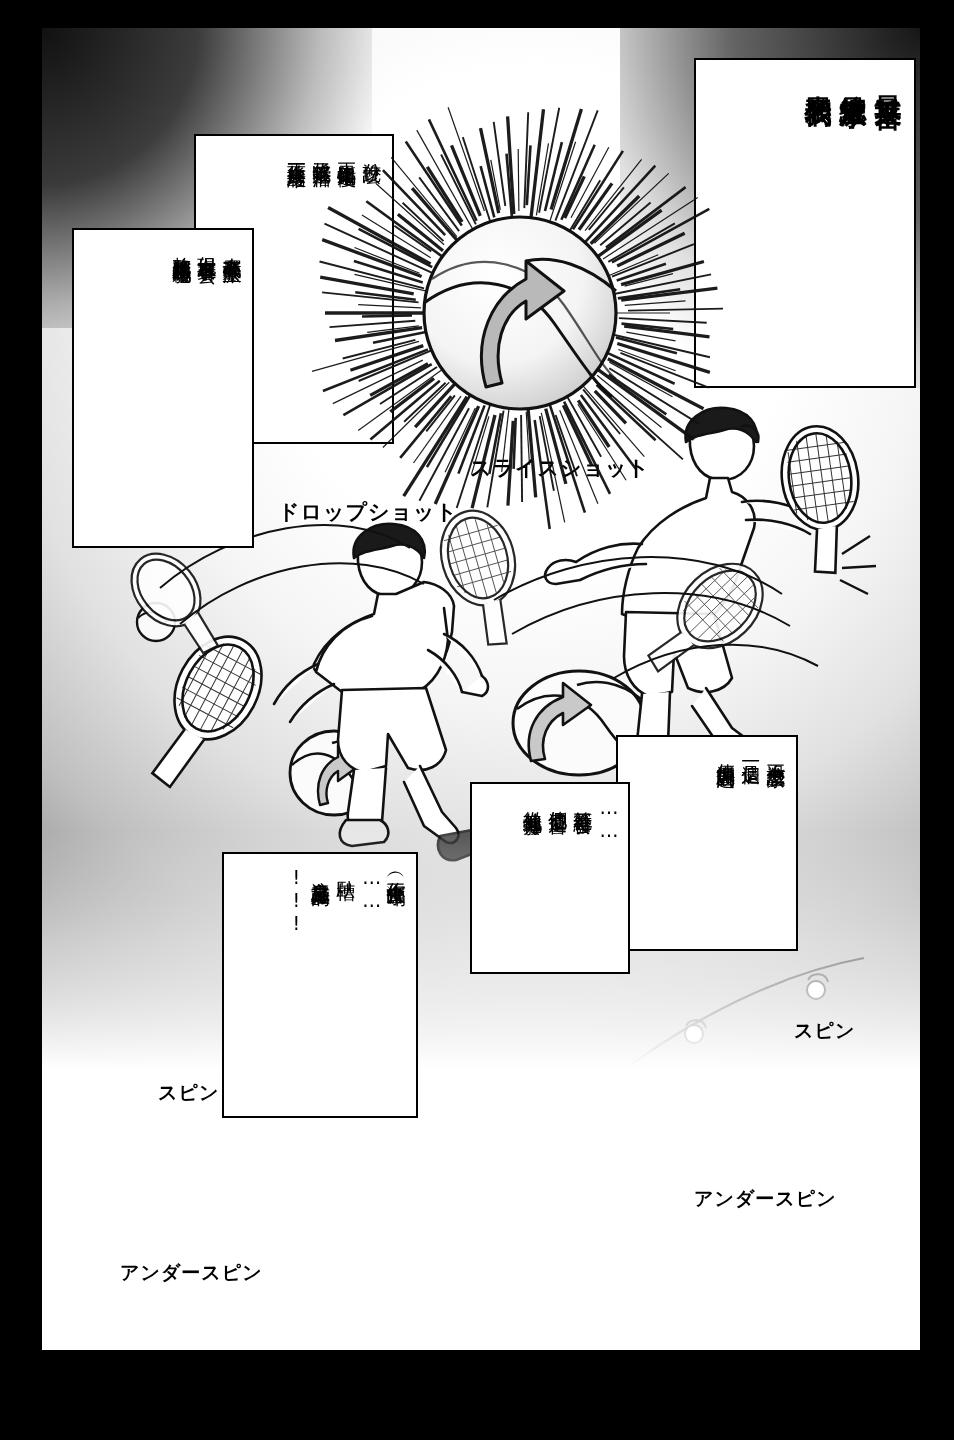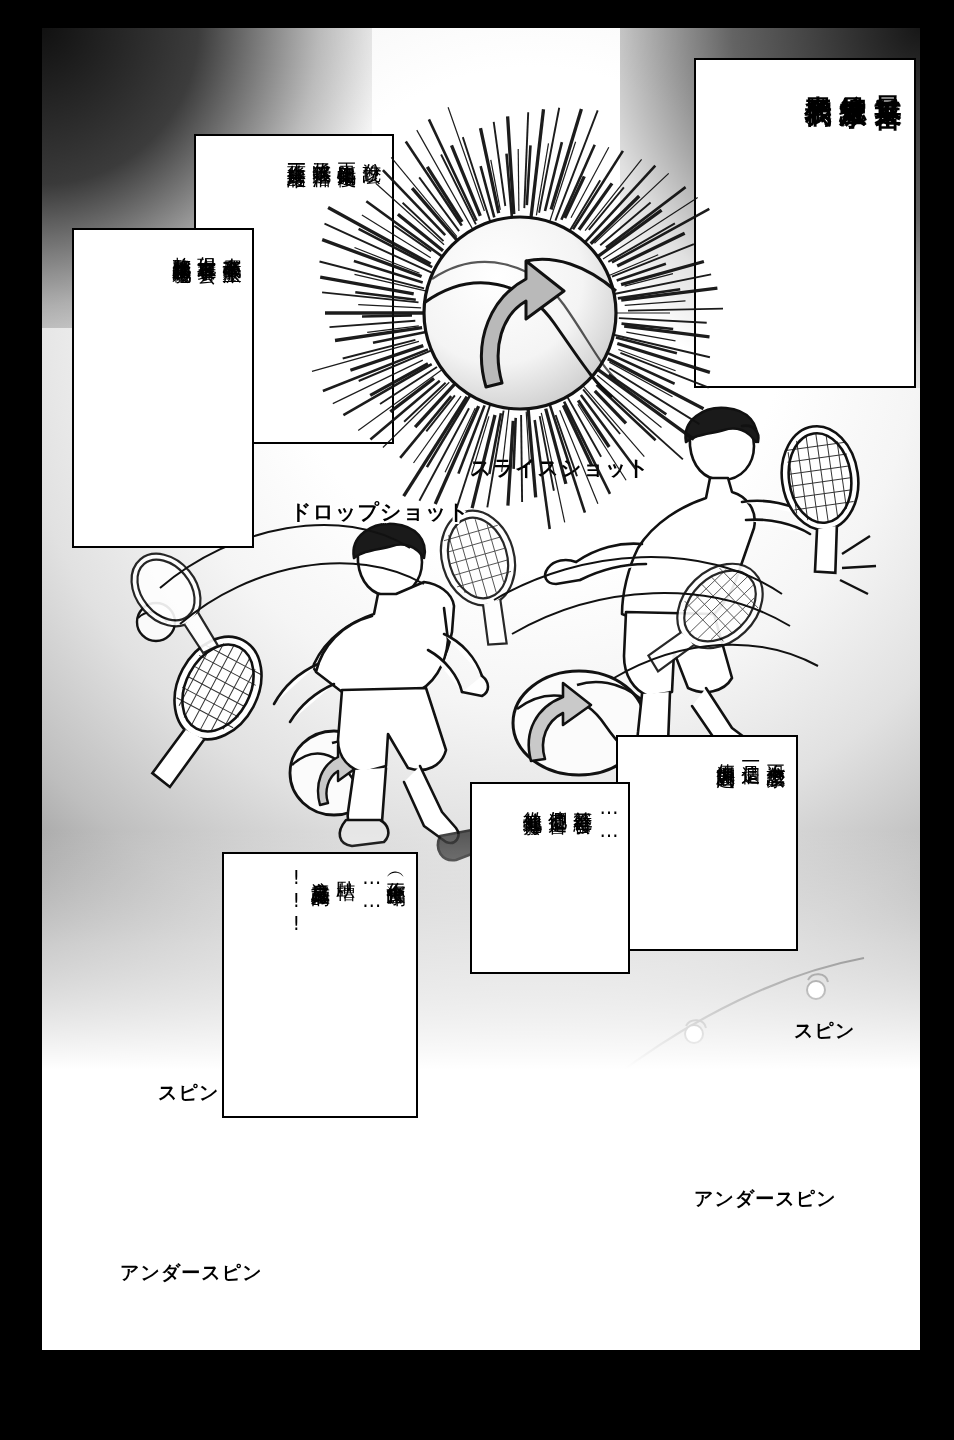--- a/index.html
+++ b/index.html
@@ -137,21 +137,21 @@
     font-family: "DejaVu Sans", "Liberation Sans", sans-serif;
     font-weight: bold;
     font-size: 21px;
     letter-spacing: 1px;
     white-space: nowrap;
     text-shadow:
       2px 0 0 #fff, -2px 0 0 #fff, 0 2px 0 #fff, 0 -2px 0 #fff,
       2px 2px 0 #fff, -2px 2px 0 #fff, 2px -2px 0 #fff, -2px -2px 0 #fff;
   }
   #label-slice { left: 428px; top: 426px; }
-  #label-drop  { left: 248px; top: 470px; text-align: center; }
+  #label-drop  { left: 236px; top: 470px; text-align: center; }
   .spinlabel {
     position: absolute;
     color: #000;
     font-family: "DejaVu Sans", "Liberation Sans", sans-serif;
     font-weight: bold;
     font-size: 19px;
     letter-spacing: 1px;
     white-space: nowrap;
   }
   #label-spin-1  { left: 752px; top: 990px; }

